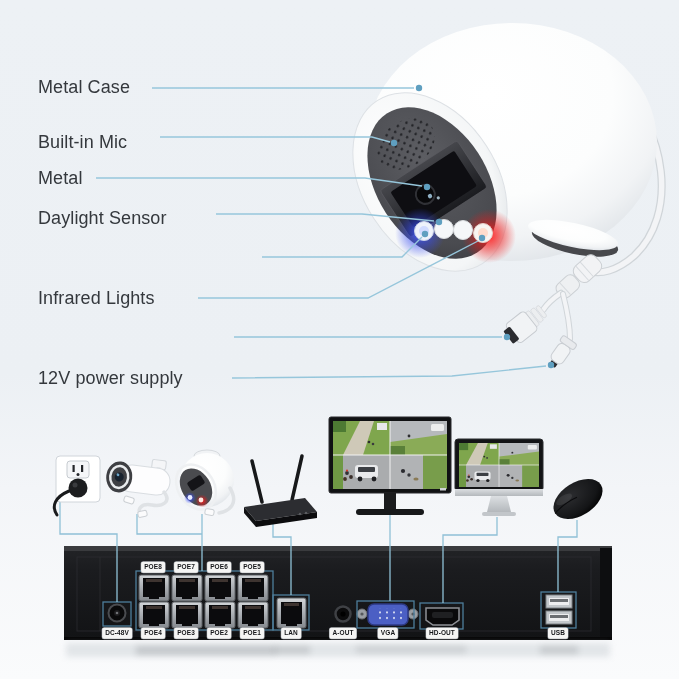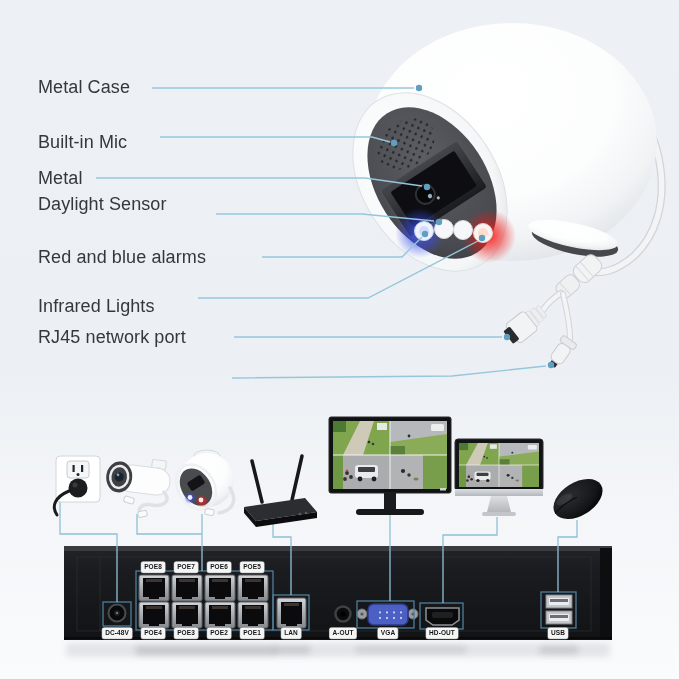--- a/index.html
+++ b/index.html
@@ -392,24 +392,23 @@
     <rect x="136" y="646" width="140" height="9" fill="#5c6065" opacity=".22" filter="blur(3px)"></rect>
     <rect x="274" y="646" width="36" height="8" fill="#5c6065" opacity=".2" filter="blur(3px)"></rect>
     <rect x="356" y="646" width="110" height="7" fill="#6a6e73" opacity=".18" filter="blur(3px)"></rect>
     <rect x="540" y="646" width="38" height="8" fill="#5c6065" opacity=".2" filter="blur(3px)"></rect>
   </g>
 </svg>
 
 <div class="callout" style="top:87px">Metal Case</div>
 <div class="callout" style="top:142px">Built-in Mic</div>
 <div class="callout" style="top:178px">Metal</div>
-<div class="callout" style="top:204px">Daylight Sensor</div>
-<div class="callout" style="top:257px">Red and blue alarms</div>
-<div class="callout" style="top:306px">Infrared Lights</div>
-<div class="callout" style="top:337px">RJ45 network port</div>
+<div class="callout" style="top:218px">Daylight Sensor</div>
+<div class="callout" style="top:298px">Infrared Lights</div>
+<div class="callout" style="top:378px">12V power supply</div>
 
 <div class="plabel" style="left:153px;top:567px">POE8</div>
 <div class="plabel" style="left:186px;top:567px">POE7</div>
 <div class="plabel" style="left:219px;top:567px">POE6</div>
 <div class="plabel" style="left:252px;top:567px">POE5</div>
 
 <div class="plabel" style="left:117px;top:633px">DC-48V</div>
 <div class="plabel" style="left:153px;top:633px">POE4</div>
 <div class="plabel" style="left:186px;top:633px">POE3</div>
 <div class="plabel" style="left:219px;top:633px">POE2</div>

